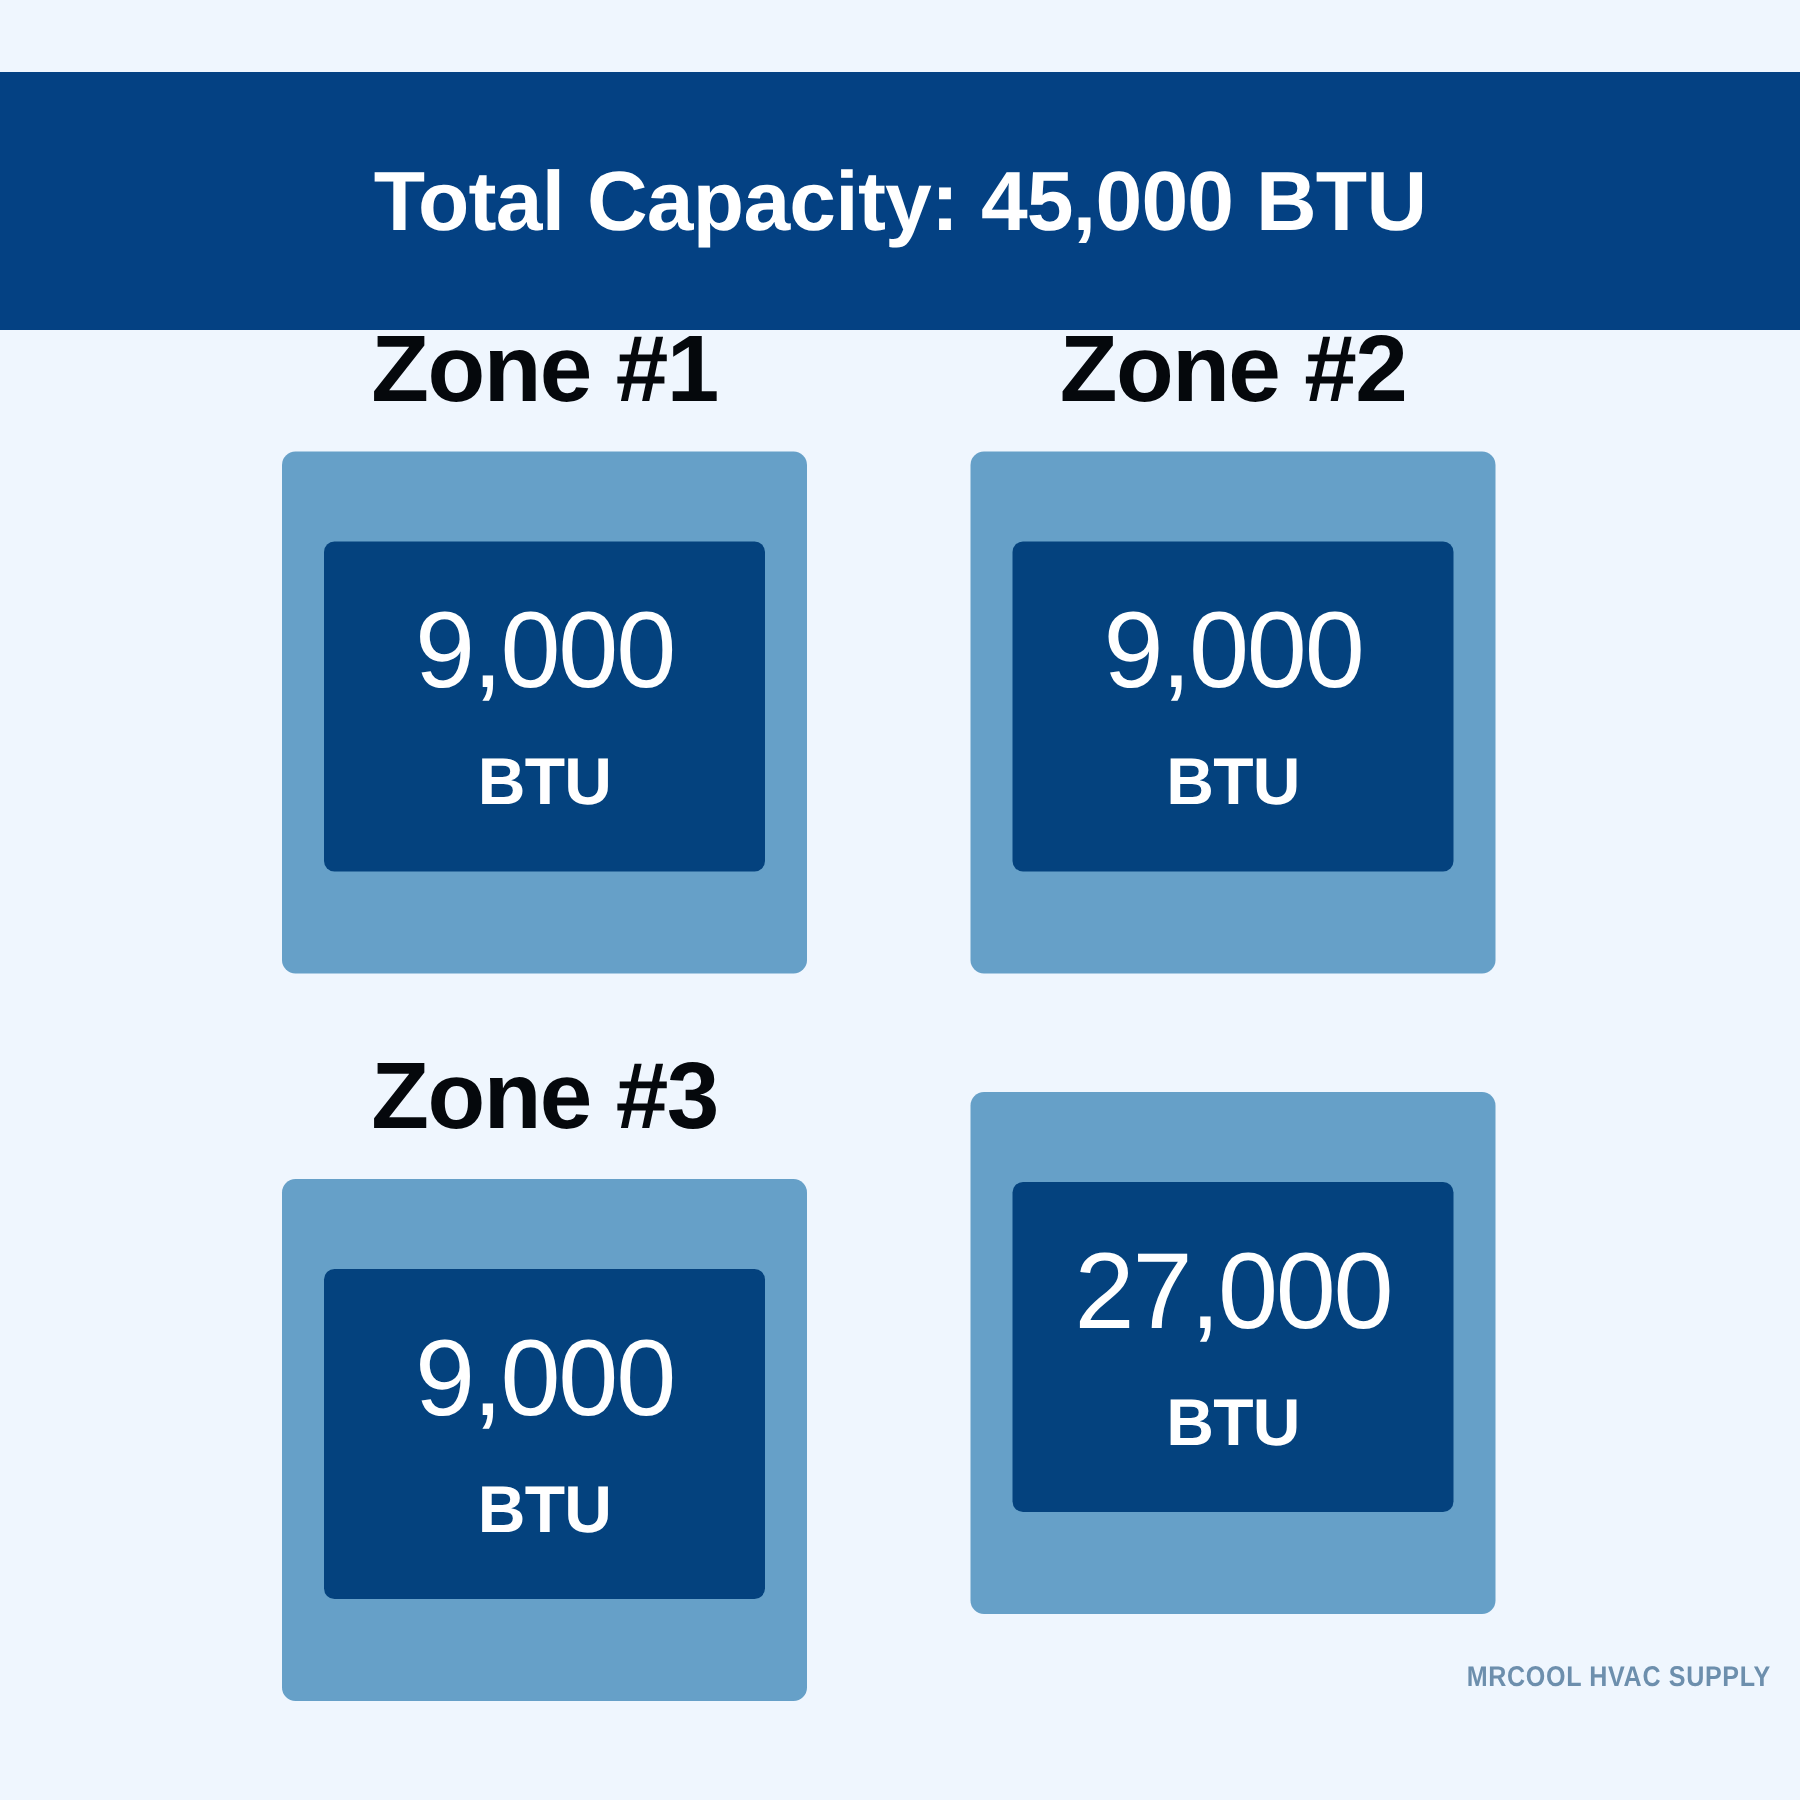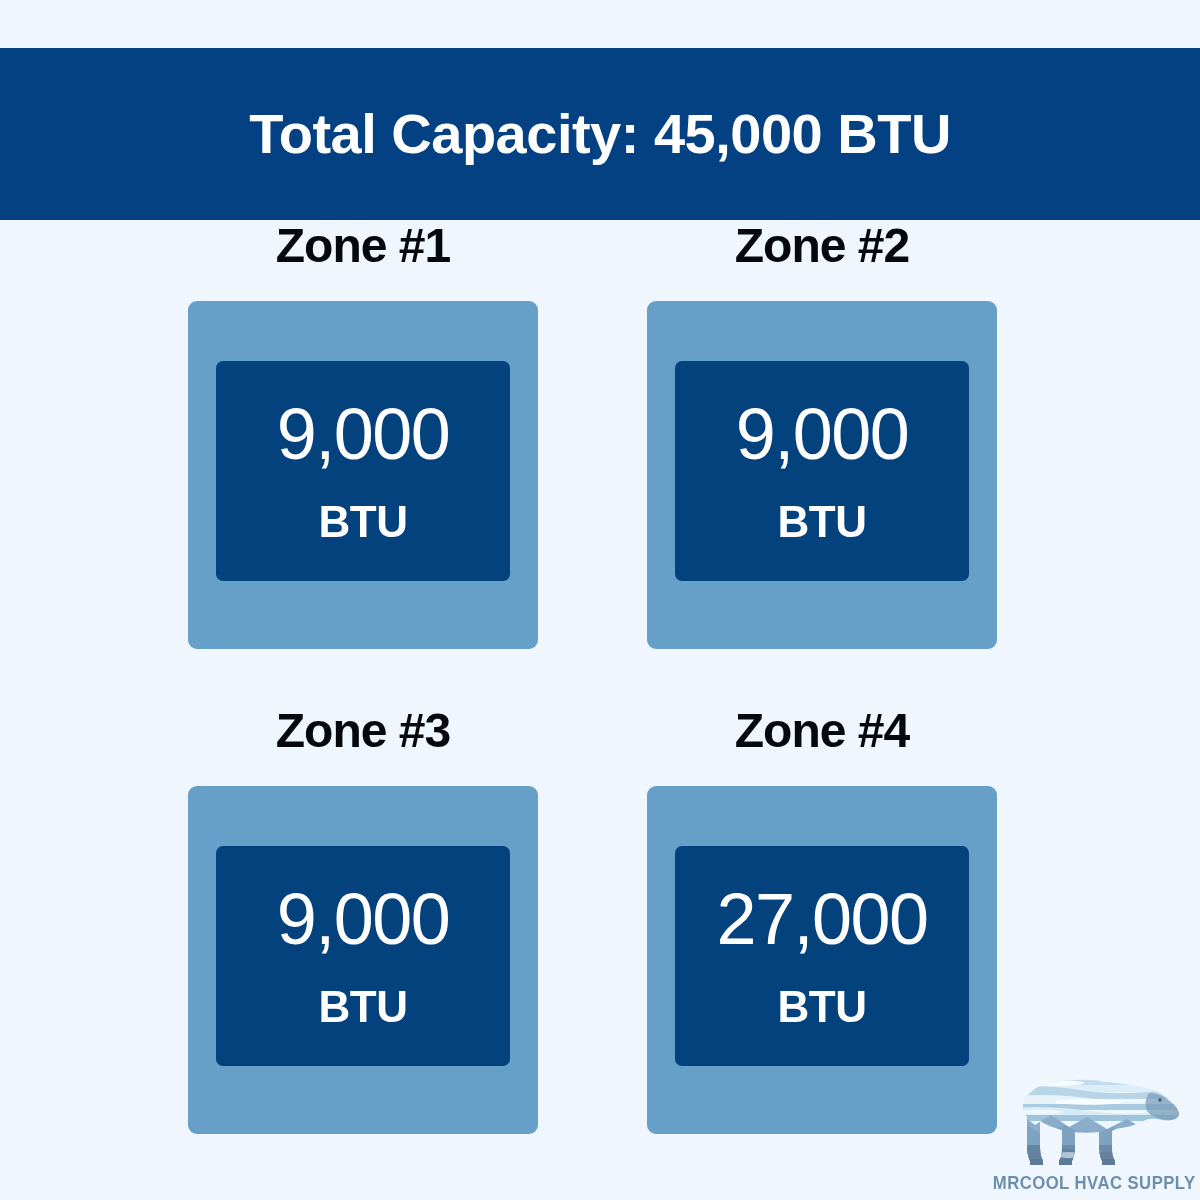--- a/index.html
+++ b/index.html
@@ -53,21 +53,21 @@
   }
 
   .zone-cell.col-1 { left: 188px; }
   .zone-cell.col-2 { left: 647px; }
   .zone-cell.row-1 { top: 45px; }
   .zone-cell.row-2 { top: 530px; }
 
   .zone-label {
     color: #05080c;
     font-family: "Liberation Sans", sans-serif;
-    font-size: 48px;
+    font-size: 63px;
     font-weight: bold;
     letter-spacing: -1px;
     text-align: center;
     line-height: 1;
     height: 58px;
     display: flex;
     align-items: center;
     justify-content: center;
   }
 
@@ -116,21 +116,20 @@
   }
 
   
   .brand-logo {
     position: absolute;
     right: 6px;
     bottom: 8px;
     width: 200px;
     height: 150px;
     display: flex;
-    flex-direction: column;
     align-items: center;
     justify-content: flex-end;
   }
 
   .brand-mark {
     width: 190px;
     height: 112px;
     display: block;
   }
 
@@ -179,21 +178,20 @@
     <div class="zone-label">Zone #3</div>
     <div class="zone-card">
       <div class="zone-inner">
         <div class="zone-value">9,000</div>
         <div class="zone-unit">BTU</div>
       </div>
     </div>
   </div>
 
   <div class="zone-cell col-2 row-2">
-    <div class="zone-label">Zone #4</div>
     <div class="zone-card">
       <div class="zone-inner">
         <div class="zone-value">27,000</div>
         <div class="zone-unit">BTU</div>
       </div>
     </div>
   </div>
 
 </div>
 

